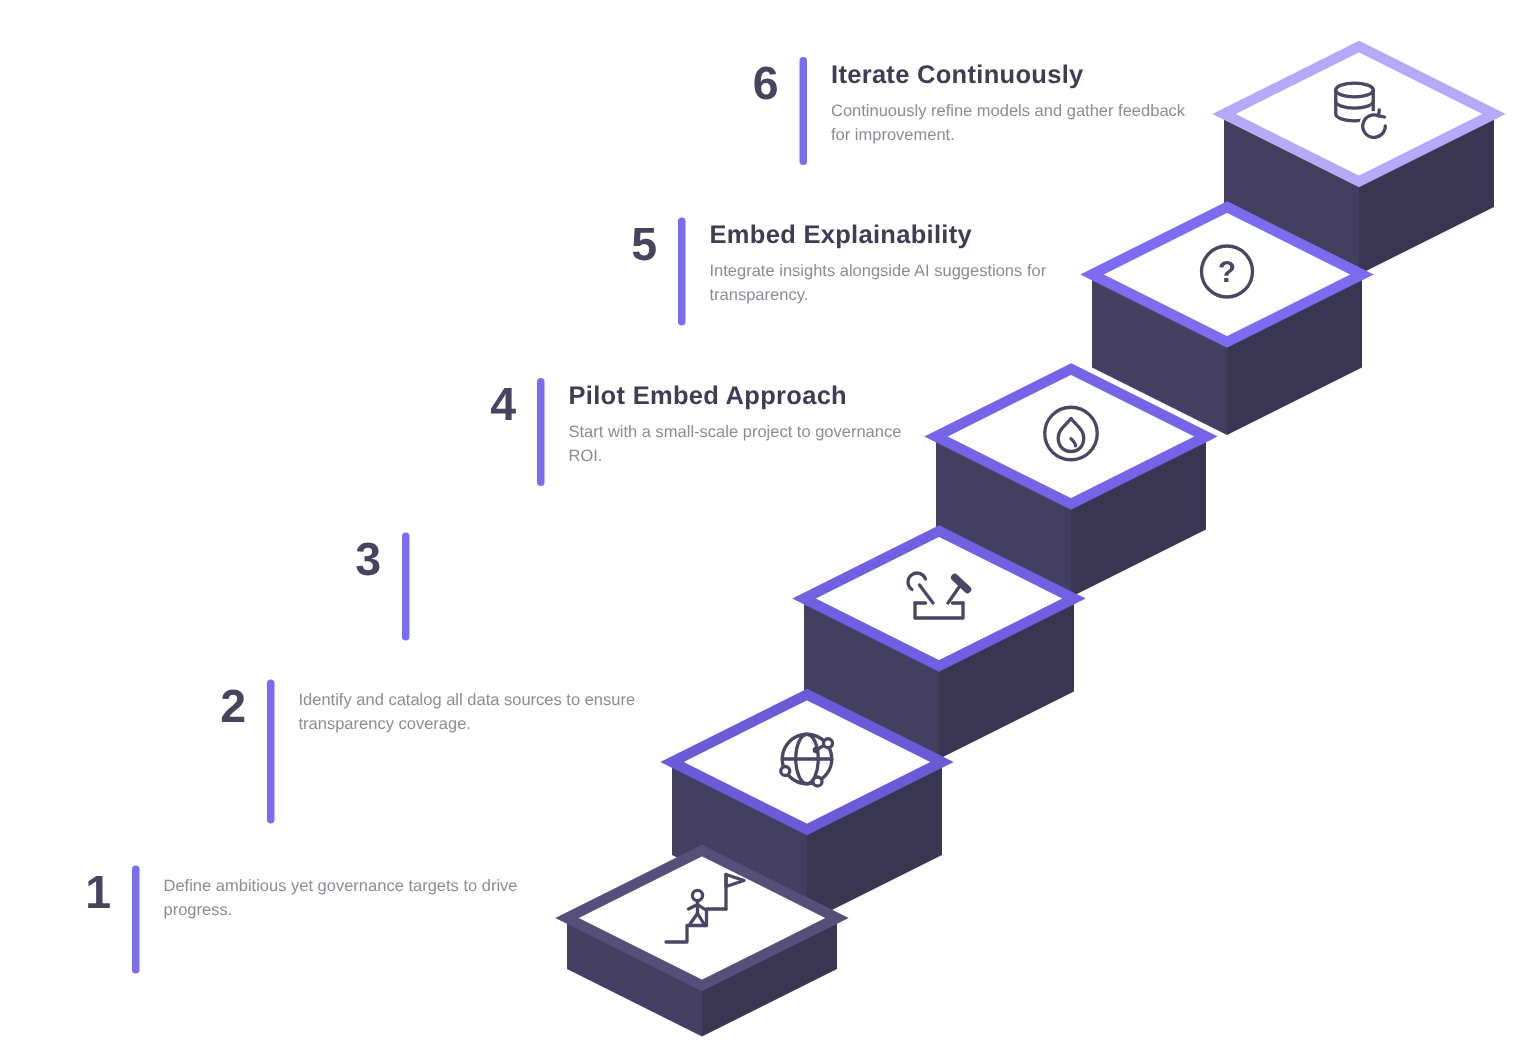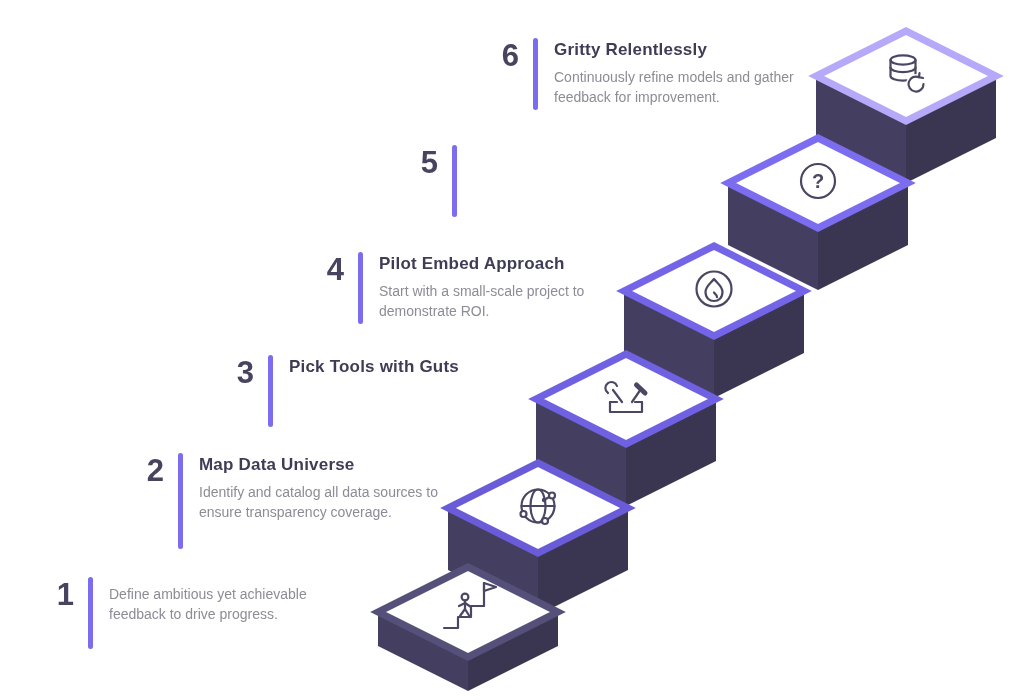--- a/index.html
+++ b/index.html
@@ -22,21 +22,21 @@
     width:5px;min-height:72px;border-radius:2.5px;background:#7b6cf0;
     margin-right:16px;flex:none;
   }
   .step-label.tall .bar{min-height:96px;}
   .step-label .texts{max-width:246px;}
   .step-label .title{
     font-size:17px;font-weight:700;color:#3f3d56;letter-spacing:.2px;
     padding-top:2px;
   }
   .step-label .desc{
-    margin-top:7px;font-size:14px;line-height:1.45;color:#8d8c96;
+    margin-top:7px;font-size:11px;line-height:1.45;color:#8d8c96;
   }
 
   
   .face{stroke:none;}
   .top-face{fill:#ffffff;stroke-width:7;stroke-linejoin:miter;}
   .icon{fill:none;stroke:#4a4663;stroke-width:2.2;stroke-linecap:round;stroke-linejoin:round;}
   .icon .node{fill:#ffffff;}
   .icon .dot{fill:#4a4663;stroke:none;}
   .icon .thick{stroke-width:5;}
   .icon .backing{fill:#ffffff;stroke:none;}
@@ -131,59 +131,59 @@
         <path d="M-3,-7 L3,-3 M-3,-7 L-9,-4"></path>
         <path d="M-3,-1 L2,7 M-3,-1 L-8,6"></path>
       </g>
     </g>
   </svg>
 
   <div class="step-label" style="left:471px;top:38px;">
     <div class="num">6</div>
     <div class="bar"></div>
     <div class="texts">
-      <div class="title">Gritty Relentlessly</div>
+      <div class="title">Iterate Continuously</div>
       <div class="desc">Continuously refine models and gather feedback for improvement.</div>
     </div>
   </div>
 
   <div class="step-label" style="left:390px;top:145px;">
     <div class="num">5</div>
     <div class="bar"></div>
     <div class="texts">
+      <div class="title">Embed Explainability</div>
+      <div class="desc">Integrate insights alongside AI suggestions for transparency.</div>
     </div>
   </div>
 
   <div class="step-label" style="left:296px;top:252px;">
     <div class="num">4</div>
     <div class="bar"></div>
     <div class="texts">
       <div class="title">Pilot Embed Approach</div>
-      <div class="desc">Start with a small-scale project to demonstrate ROI.</div>
+      <div class="desc">Start with a small-scale project to governance ROI.</div>
     </div>
   </div>
 
   <div class="step-label" style="left:206px;top:355px;">
     <div class="num">3</div>
     <div class="bar"></div>
     <div class="texts">
-      <div class="title">Pick Tools with Guts</div>
     </div>
   </div>
 
   <div class="step-label tall" style="left:116px;top:453px;">
     <div class="num">2</div>
     <div class="bar"></div>
     <div class="texts">
-      <div class="title">Map Data Universe</div>
       <div class="desc">Identify and catalog all data sources to ensure transparency coverage.</div>
     </div>
   </div>
 
   <div class="step-label" style="left:26px;top:577px;">
     <div class="num">1</div>
     <div class="bar"></div>
     <div class="texts">
-      <div class="desc">Define ambitious yet achievable feedback to drive progress.</div>
+      <div class="desc">Define ambitious yet governance targets to drive progress.</div>
     </div>
   </div>
 
 </div>
 
 </body></html>

